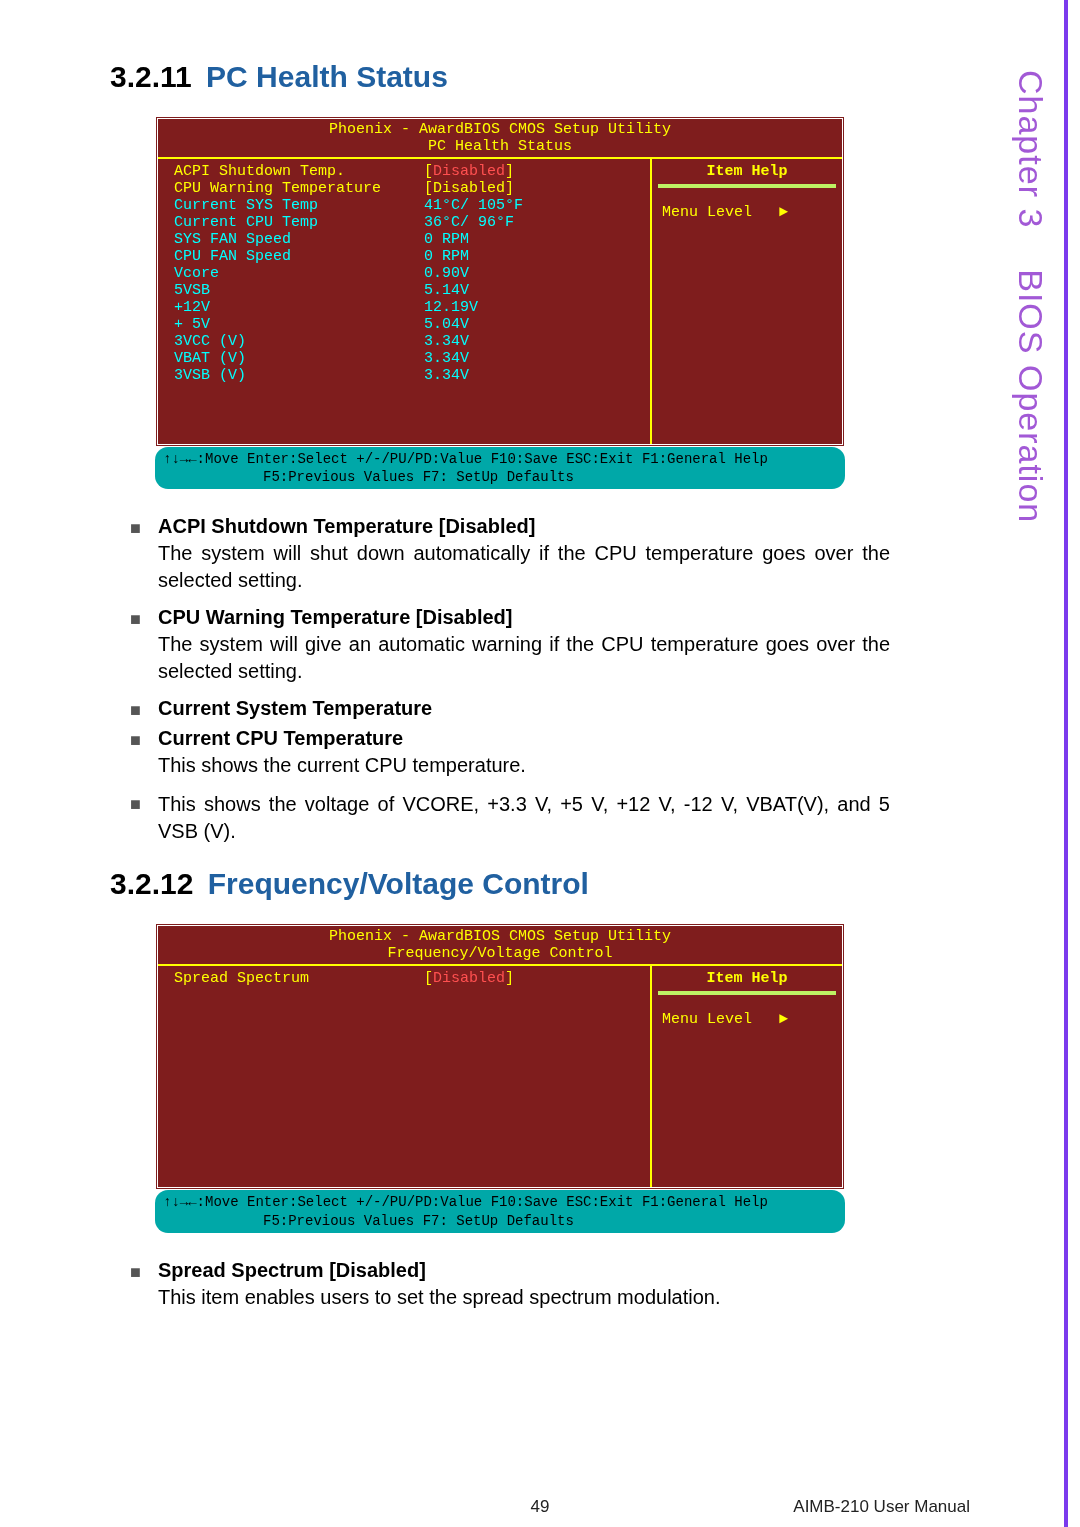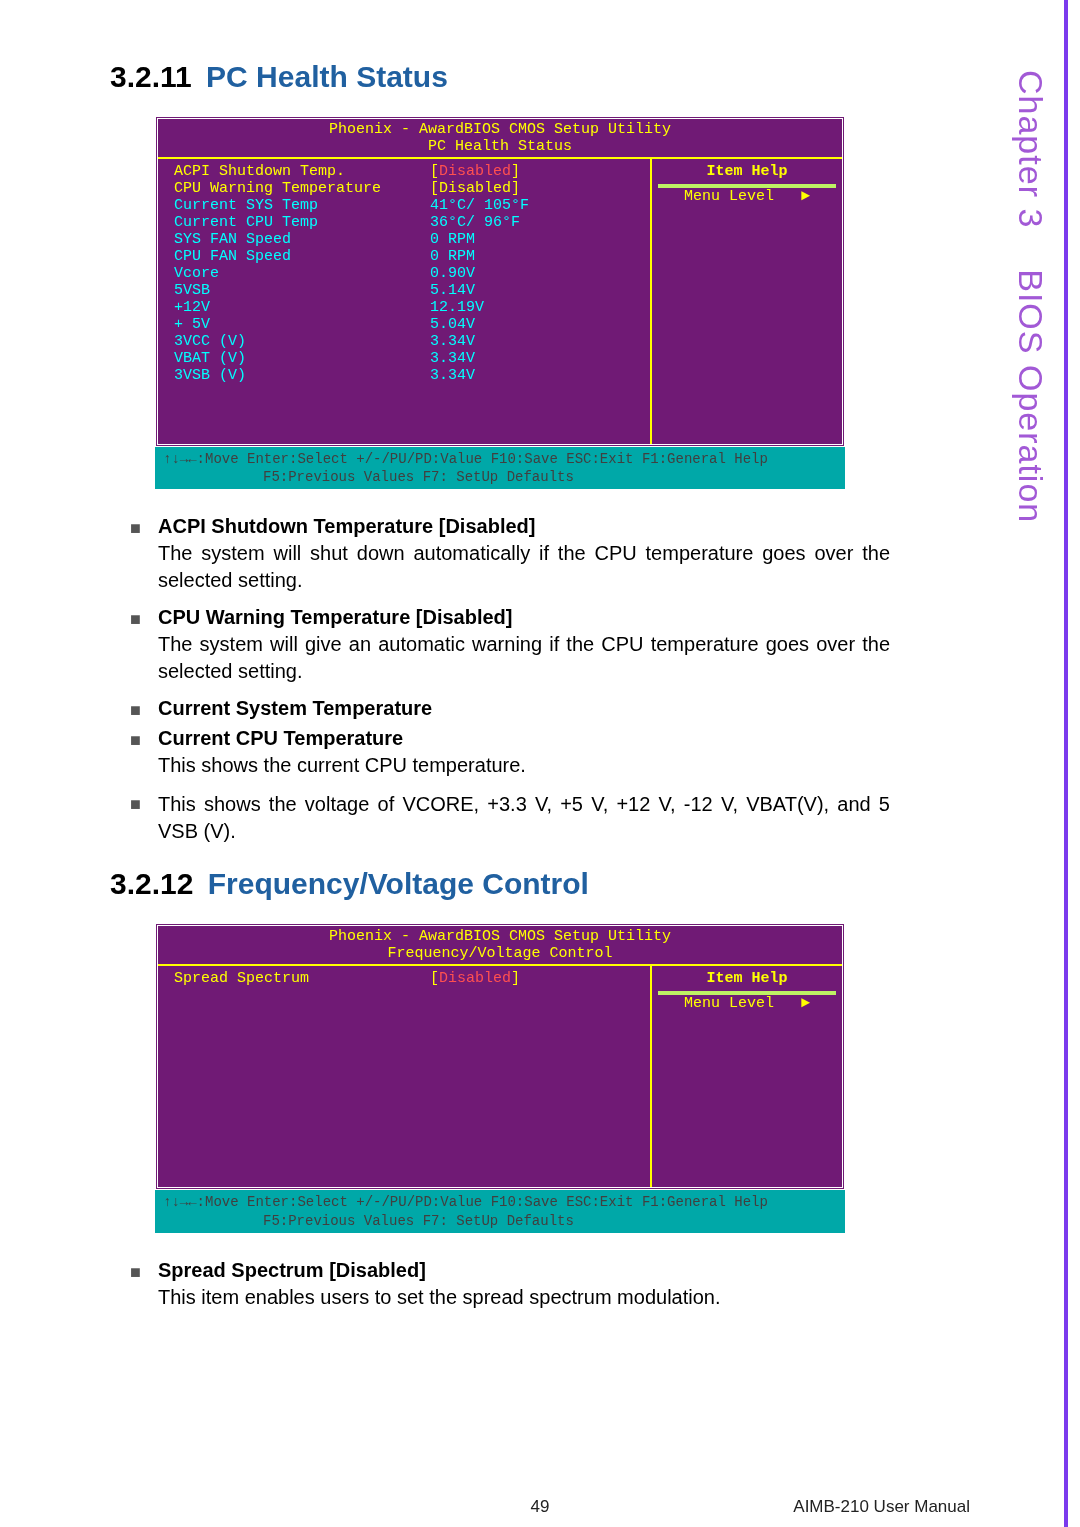--- a/index.html
+++ b/index.html
@@ -40,21 +40,21 @@
   h2.section {
     font-size: 30px;
     font-weight: bold;
     margin-bottom: 22px;
   }
   h2.section .num { color: #000; margin-right: 6px; }
   h2.section .title { color: #2060a0; }
   .bios-box {
     margin: 0 auto 26px auto;
     width: 690px;
-    background: #701a75;
+    background: #7f1d1d;
     border: 3px double #fff;
     border-radius: 0;
     color: #fff;
     font-family: "Courier New", monospace;
     font-size: 15px;
   }
   .bios-title {
     text-align: center;
     color: #ffff00;
     padding-top: 2px;
@@ -81,36 +81,36 @@
     padding: 4px 6px;
   }
   .bios-right-top {
     color: #ffff00;
     text-align: center;
     padding-bottom: 4px;
     border-bottom: 4px solid #bef264;
     font-weight: bold;
   }
   .bios-right-body {
-    padding: 0 4px;
+    padding: 16px 4px;
     color: #ffff00;
-    text-align: center;
-  }
-  .bios-row { display: flex; gap: 6px; }
+  }
+  .bios-row { display: flex; }
   .bios-label { width: 250px; color: #ffff00; }
   .bios-label.cyan { color: #00ffff; }
   .bios-value { color: #00ffff; }
   .bios-value .bracket { color: #ffff00; }
   .bios-footer {
     background: #00a8a8;
-    color: #404040;
+    color: #000000;
     font-family: "Courier New", monospace;
     font-size: 14px;
     padding: 3px 8px;
     line-height: 1.3;
+    border-radius: 13px;
   }
   .bullet-list { margin-left: 20px; margin-bottom: 14px; }
   .bullet-item { display: flex; margin-bottom: 4px; }
   .bullet-sq {
     flex: 0 0 28px;
     color: #555;
     font-size: 18px;
     line-height: 26px;
   }
   .bullet-body { flex: 1; }

